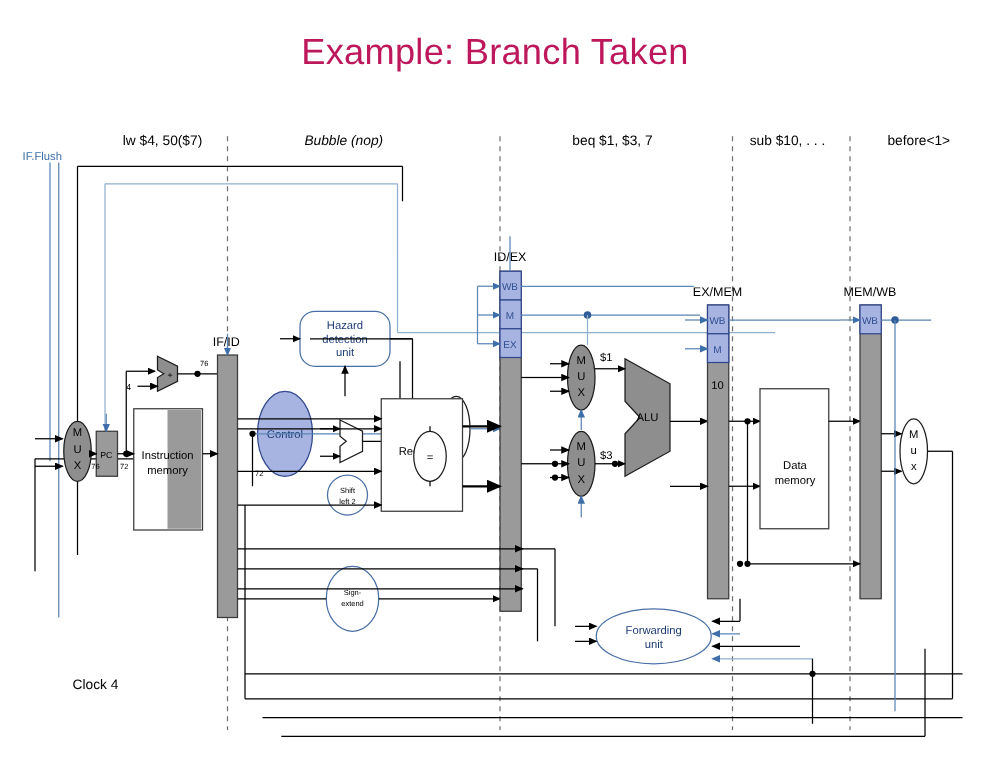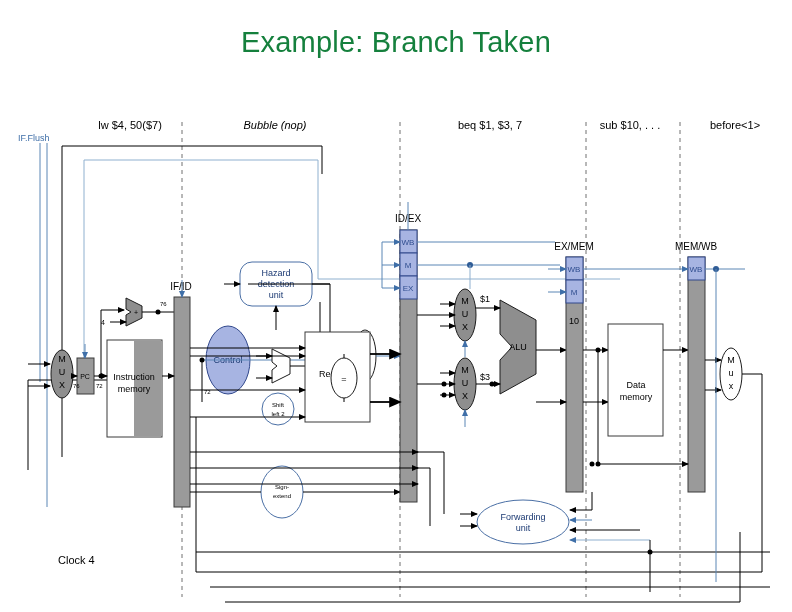--- a/index.html
+++ b/index.html
@@ -20,27 +20,27 @@
   }
   #title {
     position: absolute;
     left: 0;
     top: 26px;
     width: 792px;
     text-align: center;
     font-family: "Liberation Sans", sans-serif;
     font-size: 29px;
     font-weight: 400;
-    color: #15803d;
+    color: #be185d;
     letter-spacing: 0.2px;
   }
   #figure {
     position: absolute;
     left: 0;
-    top: 112px;
+    top: 99px;
     width: 636px;
     height: 500px;
   }
   svg { display: block; }
 
   
   .t-stage   { font-family: "Liberation Sans", sans-serif; font-size: 11px; fill: #000; }
   .t-stage-i { font-family: "Liberation Sans", sans-serif; font-size: 11px; fill: #000; font-style: italic; }
   .t-blue    { font-family: "Liberation Sans", sans-serif; font-size: 9px;  fill: #3f6fa8; }
   .t-reg     { font-family: "Liberation Sans", sans-serif; font-size: 10px; fill: #000; }

